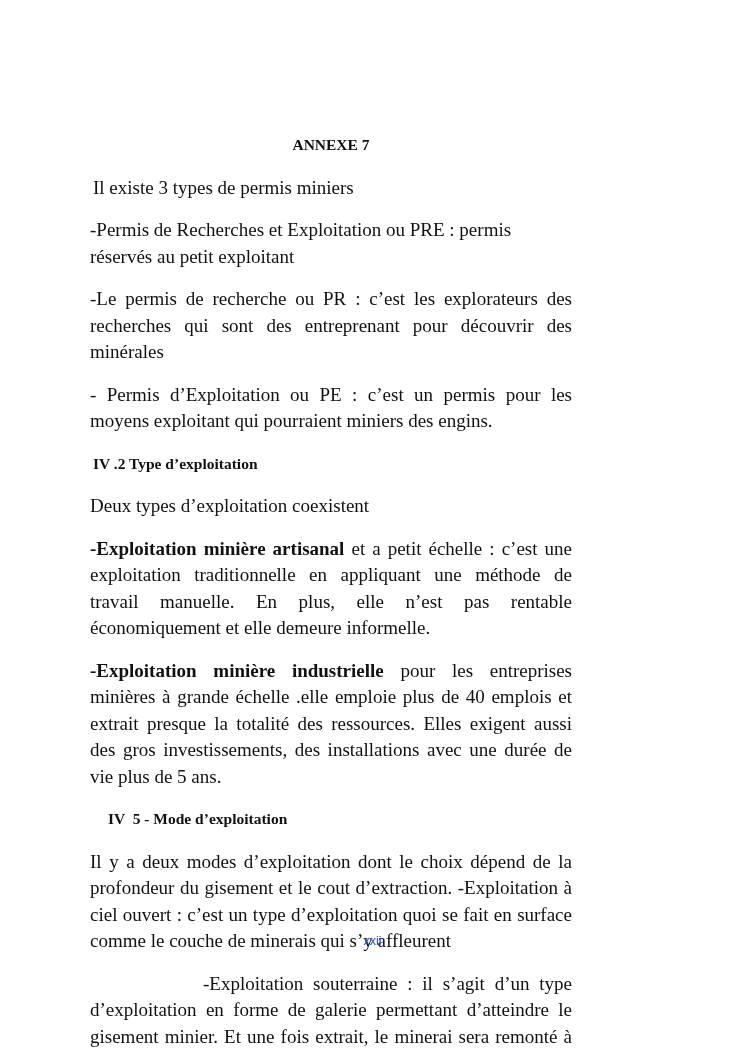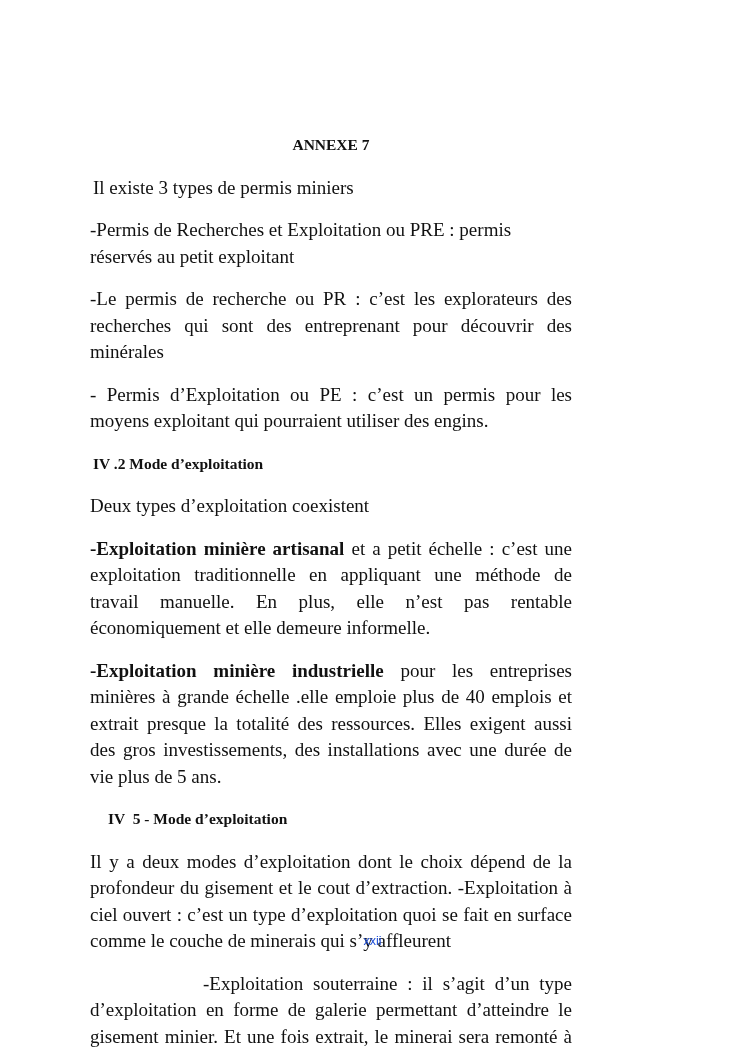--- a/index.html
+++ b/index.html
@@ -79,23 +79,23 @@
 
   <div class="doc-title">ANNEXE 7</div>
 
 
   <p class="para lpad">Il existe 3 types de permis miniers</p>
 
   <p class="para">-Permis de Recherches et Exploitation ou PRE : permis réservés au petit exploitant</p>
 
   <p class="para just">-Le permis de recherche ou PR : c’est les explorateurs des recherches qui sont des entreprenant pour découvrir des minérales</p>
 
-  <p class="para just">- Permis d’Exploitation ou PE : c’est un permis pour les moyens exploitant qui pourraient utiliser des engins.</p>
+  <p class="para just">- Permis d’Exploitation ou PE : c’est un permis pour les moyens exploitant qui pourraient miniers des engins.</p>
 
-  <div class="heading">IV .2 Mode d’exploitation</div>
+  <div class="heading">IV .2 Type d’exploitation</div>
 
   <p class="para">Deux types d’exploitation coexistent</p>
 
   <p class="para just"><b>-Exploitation  minière artisanal</b><span> et a petit échelle : c’est une exploitation traditionnelle en appliquant une méthode de travail manuelle. En plus, elle n’est pas rentable économiquement et elle demeure informelle.</span></p>
 
   <p class="para just"><b>-Exploitation  minière industrielle</b><span> pour les entreprises minières à grande échelle .elle emploie plus de 40 emplois et extrait presque la totalité des ressources. Elles exigent  aussi des gros investissements, des installations avec une durée de vie plus de 5 ans.</span></p>
 
   <div class="heading indent">IV  5 - Mode d’exploitation</div>
 
   <p class="para just">Il y a deux modes d’exploitation dont le choix dépend de la profondeur du gisement et le cout d’extraction.   -Exploitation à ciel ouvert : c’est un type d’exploitation quoi se fait en surface comme le couche de minerais qui s’y affleurent</p>

